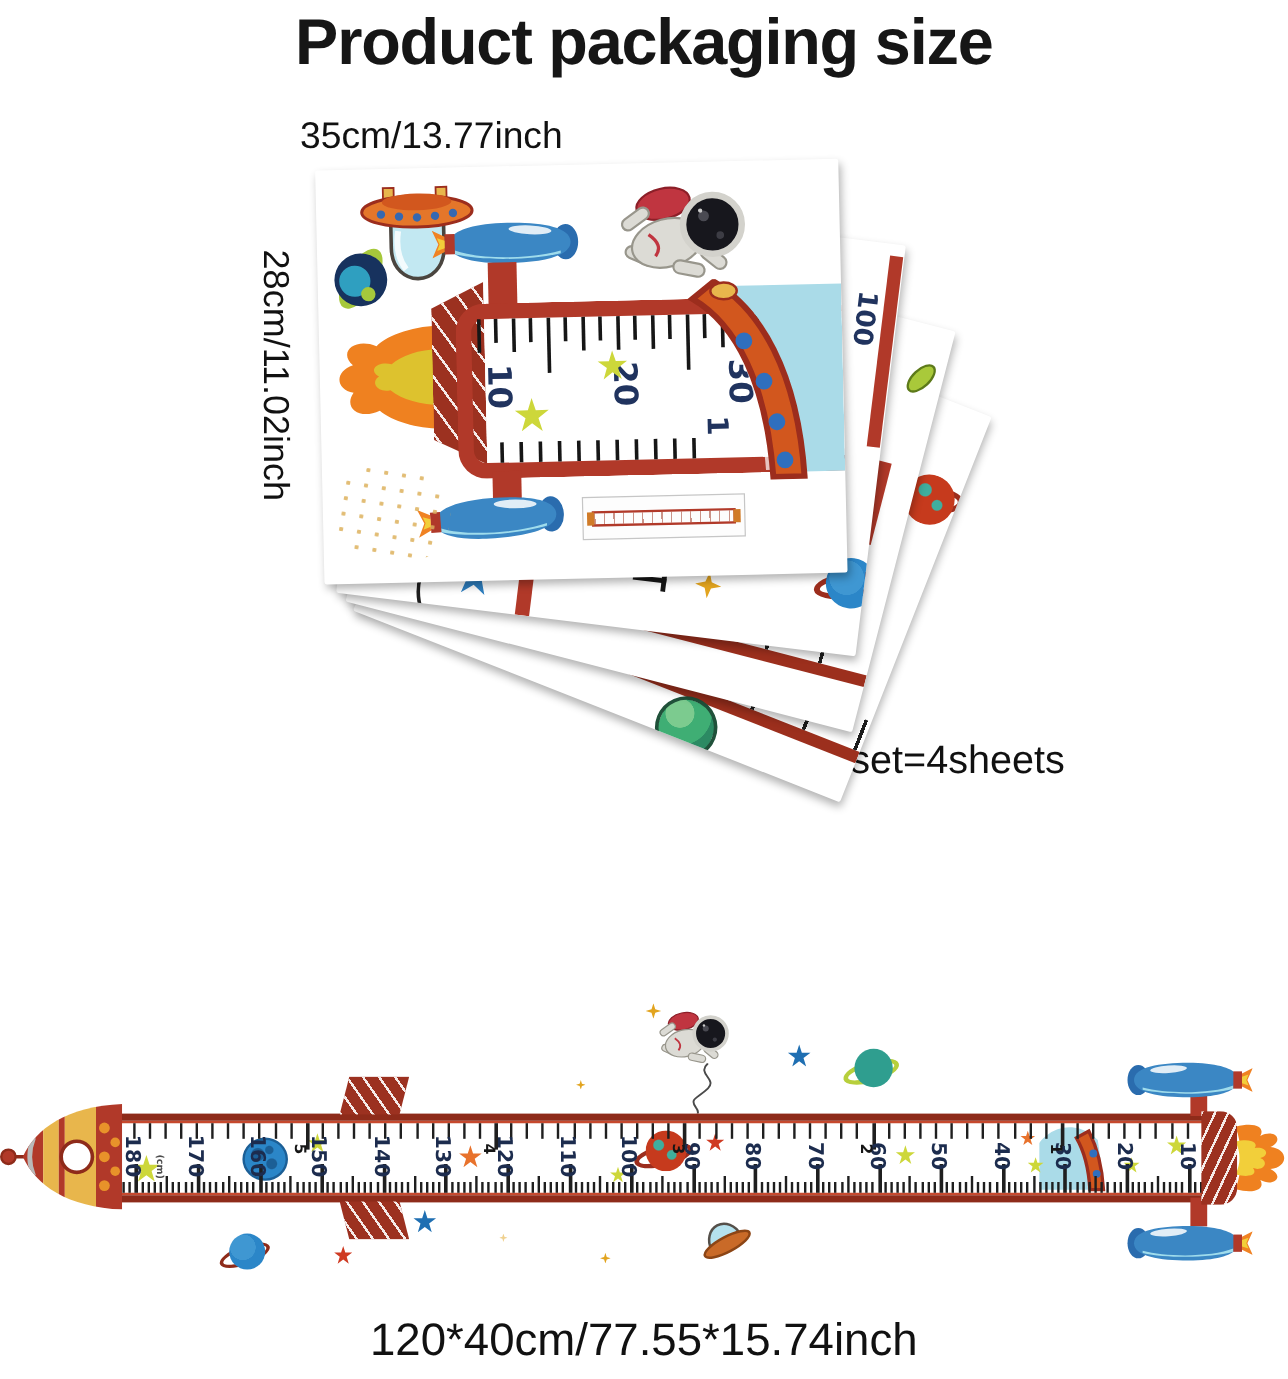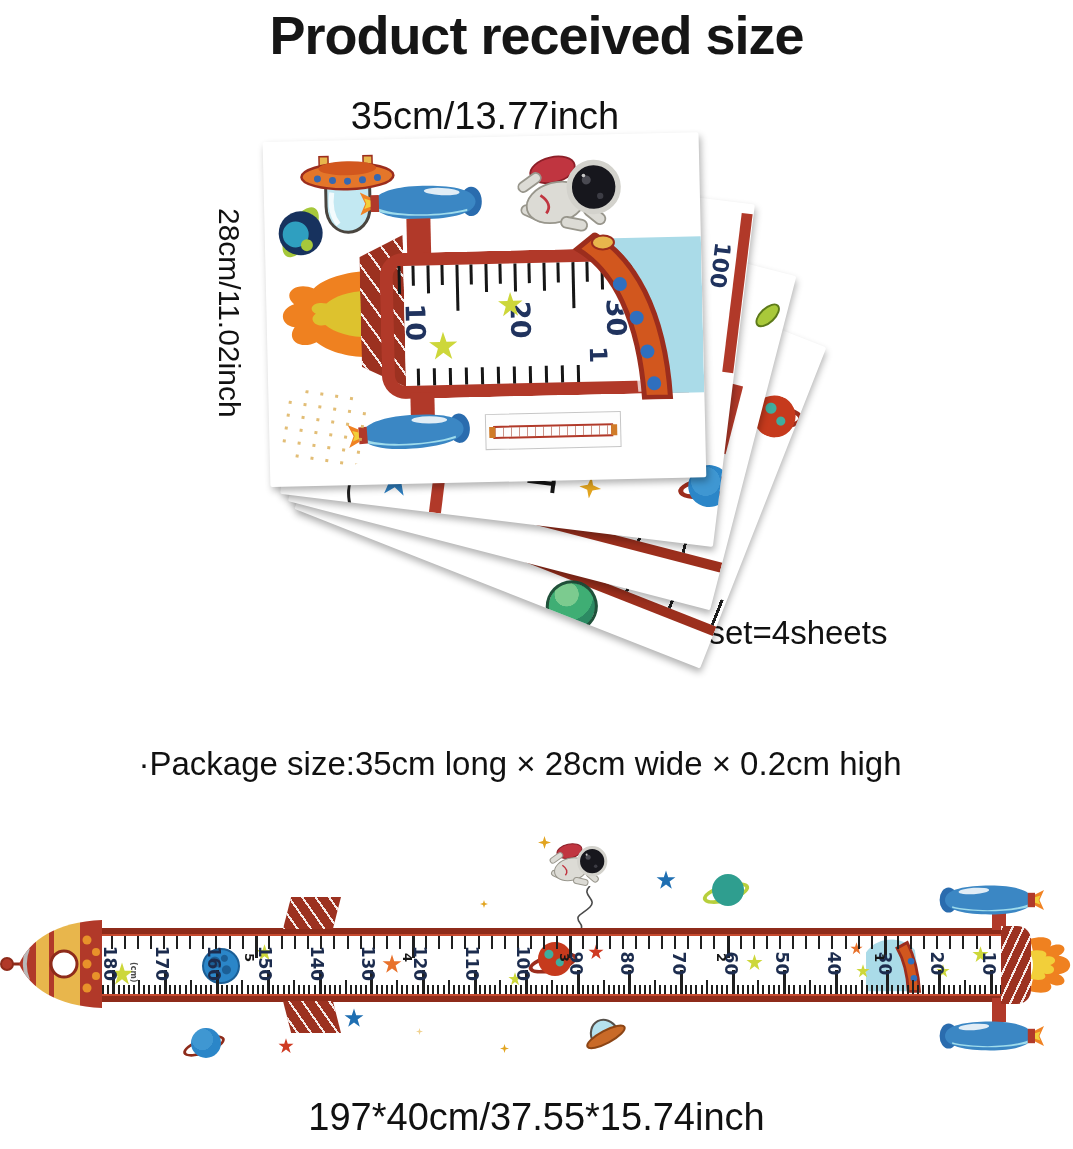--- a/index.html
+++ b/index.html
@@ -3,21 +3,21 @@
 <meta charset="utf-8">
 <style>
   * { margin:0; padding:0; box-sizing:border-box; }
   html,body { background:#fff; }
   .page { position:relative; width:1073px; height:1149px; background:#fff; overflow:hidden;
           font-family:"Liberation Sans", sans-serif; color:#111; }
 
   
   .title { position:absolute; top:4px; left:0; width:100%; text-align:center;
            font-size:54px; font-weight:600; letter-spacing:-1px; color:#161616; }
-  .wlabel { position:absolute; top:95px; left:250px; width:470px; text-align:center; font-size:38px; }
+  .wlabel { position:absolute; top:95px; left:250px; width:470px; text-align:left; font-size:31px; }
   .hlabel { position:absolute; left:212px; top:158px; height:310px; writing-mode:vertical-rl;
             text-align:center; font-size:30px; }
   .setlabel { position:absolute; left:681px; top:614px; font-size:33px; }
   .packline1 { position:absolute; top:700px; left:0; width:1040px; text-align:center; font-size:33px; }
   .packline2 { position:absolute; top:745px; left:0; width:1040px; text-align:center; font-size:33px; }
   .sizelabel { position:absolute; top:1096px; left:0; width:1073px; text-align:center; font-size:38px; }
 
   
   .sheet { position:absolute; left:272px; top:143px; width:436px; height:345px; background:#fff;
            border-radius:2px; box-shadow:2px 4px 7px rgba(0,0,0,.30); transform-origin:-10% 120%;
@@ -196,21 +196,21 @@
       <path d="M2,56 A32,32 0 0 1 52,12 L58,56 Z" fill="#aadbe8"></path>
       <path d="M44,4 C52,20 56,38 57,56 L45,56 C44,38 40,22 33,10 Z" fill="#d2571e" stroke="#9c2d1d" stroke-width="3"></path>
       <circle cx="48" cy="24" r="3.5" fill="#2f6fbe"></circle>
         <circle cx="51" cy="42" r="3.5" fill="#2f6fbe"></circle>
     </symbol>
   </defs>
 </svg>
 
 <div class="page">
 
-  <div class="title">Product received size</div>
+  <div class="title">Product packaging size</div>
   <div class="wlabel">35cm/13.77inch</div>
   <div class="hlabel">28cm/11.02inch</div>
 
   <div class="sheet s4">
     <div class="rbar" style="left:10px; top:300px; width:426px;"></div>
     <div class="st5 blue" style="left:340px; top:236px; width:34px; height:34px;"></div>
     <div class="planet" style="left:386px; top:60px; width:56px; height:50px;">
       <span class="ring" style="left:-4px; top:12px; width:60px; height:24px; border-width:5px; border-color:#9c2d1d; transform:rotate(-18deg);"></span>
       <span class="ball" style="left:6px; top:2px; width:42px; height:42px; background:radial-gradient(circle at 35% 35%, #3fae9e 0 5px, transparent 6px),radial-gradient(circle at 68% 55%, #3fae9e 0 4px, transparent 5px),#c63a1d;"></span>
     </div>
@@ -316,21 +316,20 @@
     <svg class="booster flipx" style="left:72px; top:272px; transform:scaleX(-1) rotate(3deg);" width="140" height="42">
         <use href="#booster"></use>
       </svg>
     <div class="dots"></div>
     <div class="preview">
         <div class="pstrip"></div>
       </div>
   </div>
 
   <div class="setlabel">1 set=4sheets</div>
-  <div class="packline2">·Package size:35cm long × 28cm wide × 0.2cm high</div>
 
   <div class="chart">
     <div class="constellation"></div>
     <div class="st4 gold" style="left:480px; top:70px; width:8px; height:8px;"></div>
     <div class="st4 gold" style="left:538px; top:6px; width:13px; height:13px;"></div>
     <svg style="position:absolute; left:543px; top:12px;" width="66" height="48">
         <use href="#astro"></use>
       </svg>
     <svg style="position:absolute; left:570px; top:56px;" width="30" height="48" viewBox="0 0 30 48">
         <path d="M20,0 C10,9 28,13 20,21 C12,29 4,29 10,37 C14,42 10,46 4,48" stroke="#4a4a4a" stroke-width="1.6" fill="none"></path>
@@ -657,14 +656,14 @@
     </div>
     <div class="st5 red" style="left:278px; top:208px; width:16px; height:16px;"></div>
     <div class="st5 blue" style="left:344px; top:178px; width:20px; height:20px;"></div>
     <div class="st4 gold" style="left:416px; top:198px; width:7px; height:7px; opacity:.5;"></div>
     <div class="st4 gold" style="left:500px; top:214px; width:9px; height:9px;"></div>
     <svg style="position:absolute; left:582px; top:182px;" width="46" height="46">
         <use href="#ufosm"></use>
       </svg>
   </div>
 
-  <div class="sizelabel">197*40cm/37.55*15.74inch</div>
+  <div class="sizelabel">120*40cm/77.55*15.74inch</div>
 </div>
 
 </body></html>

